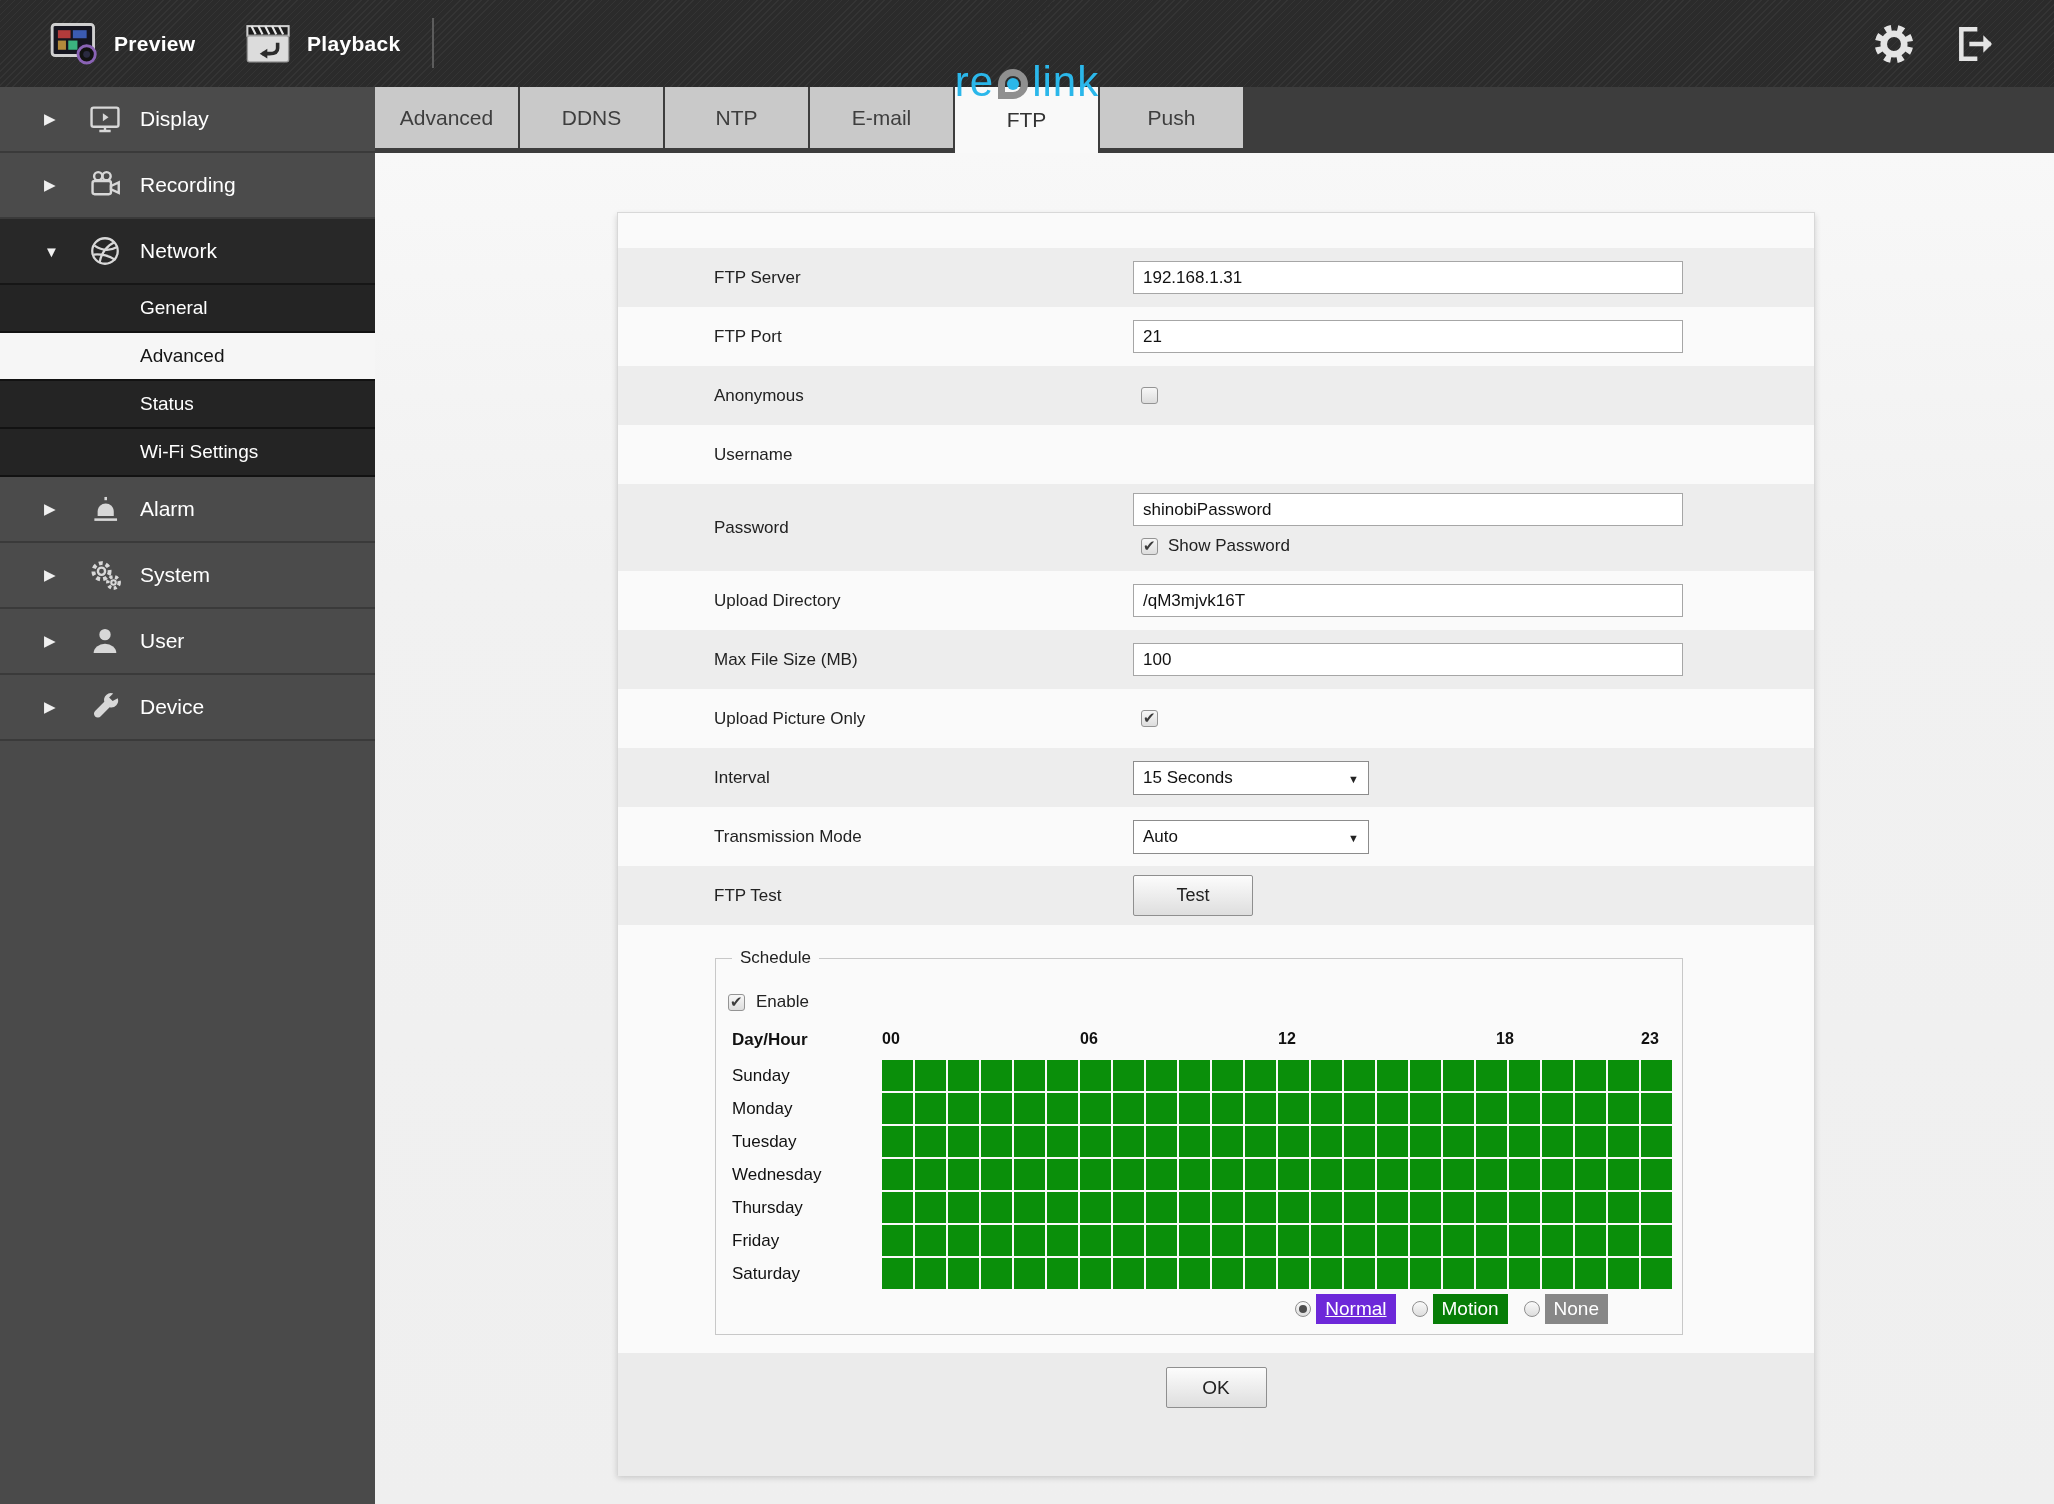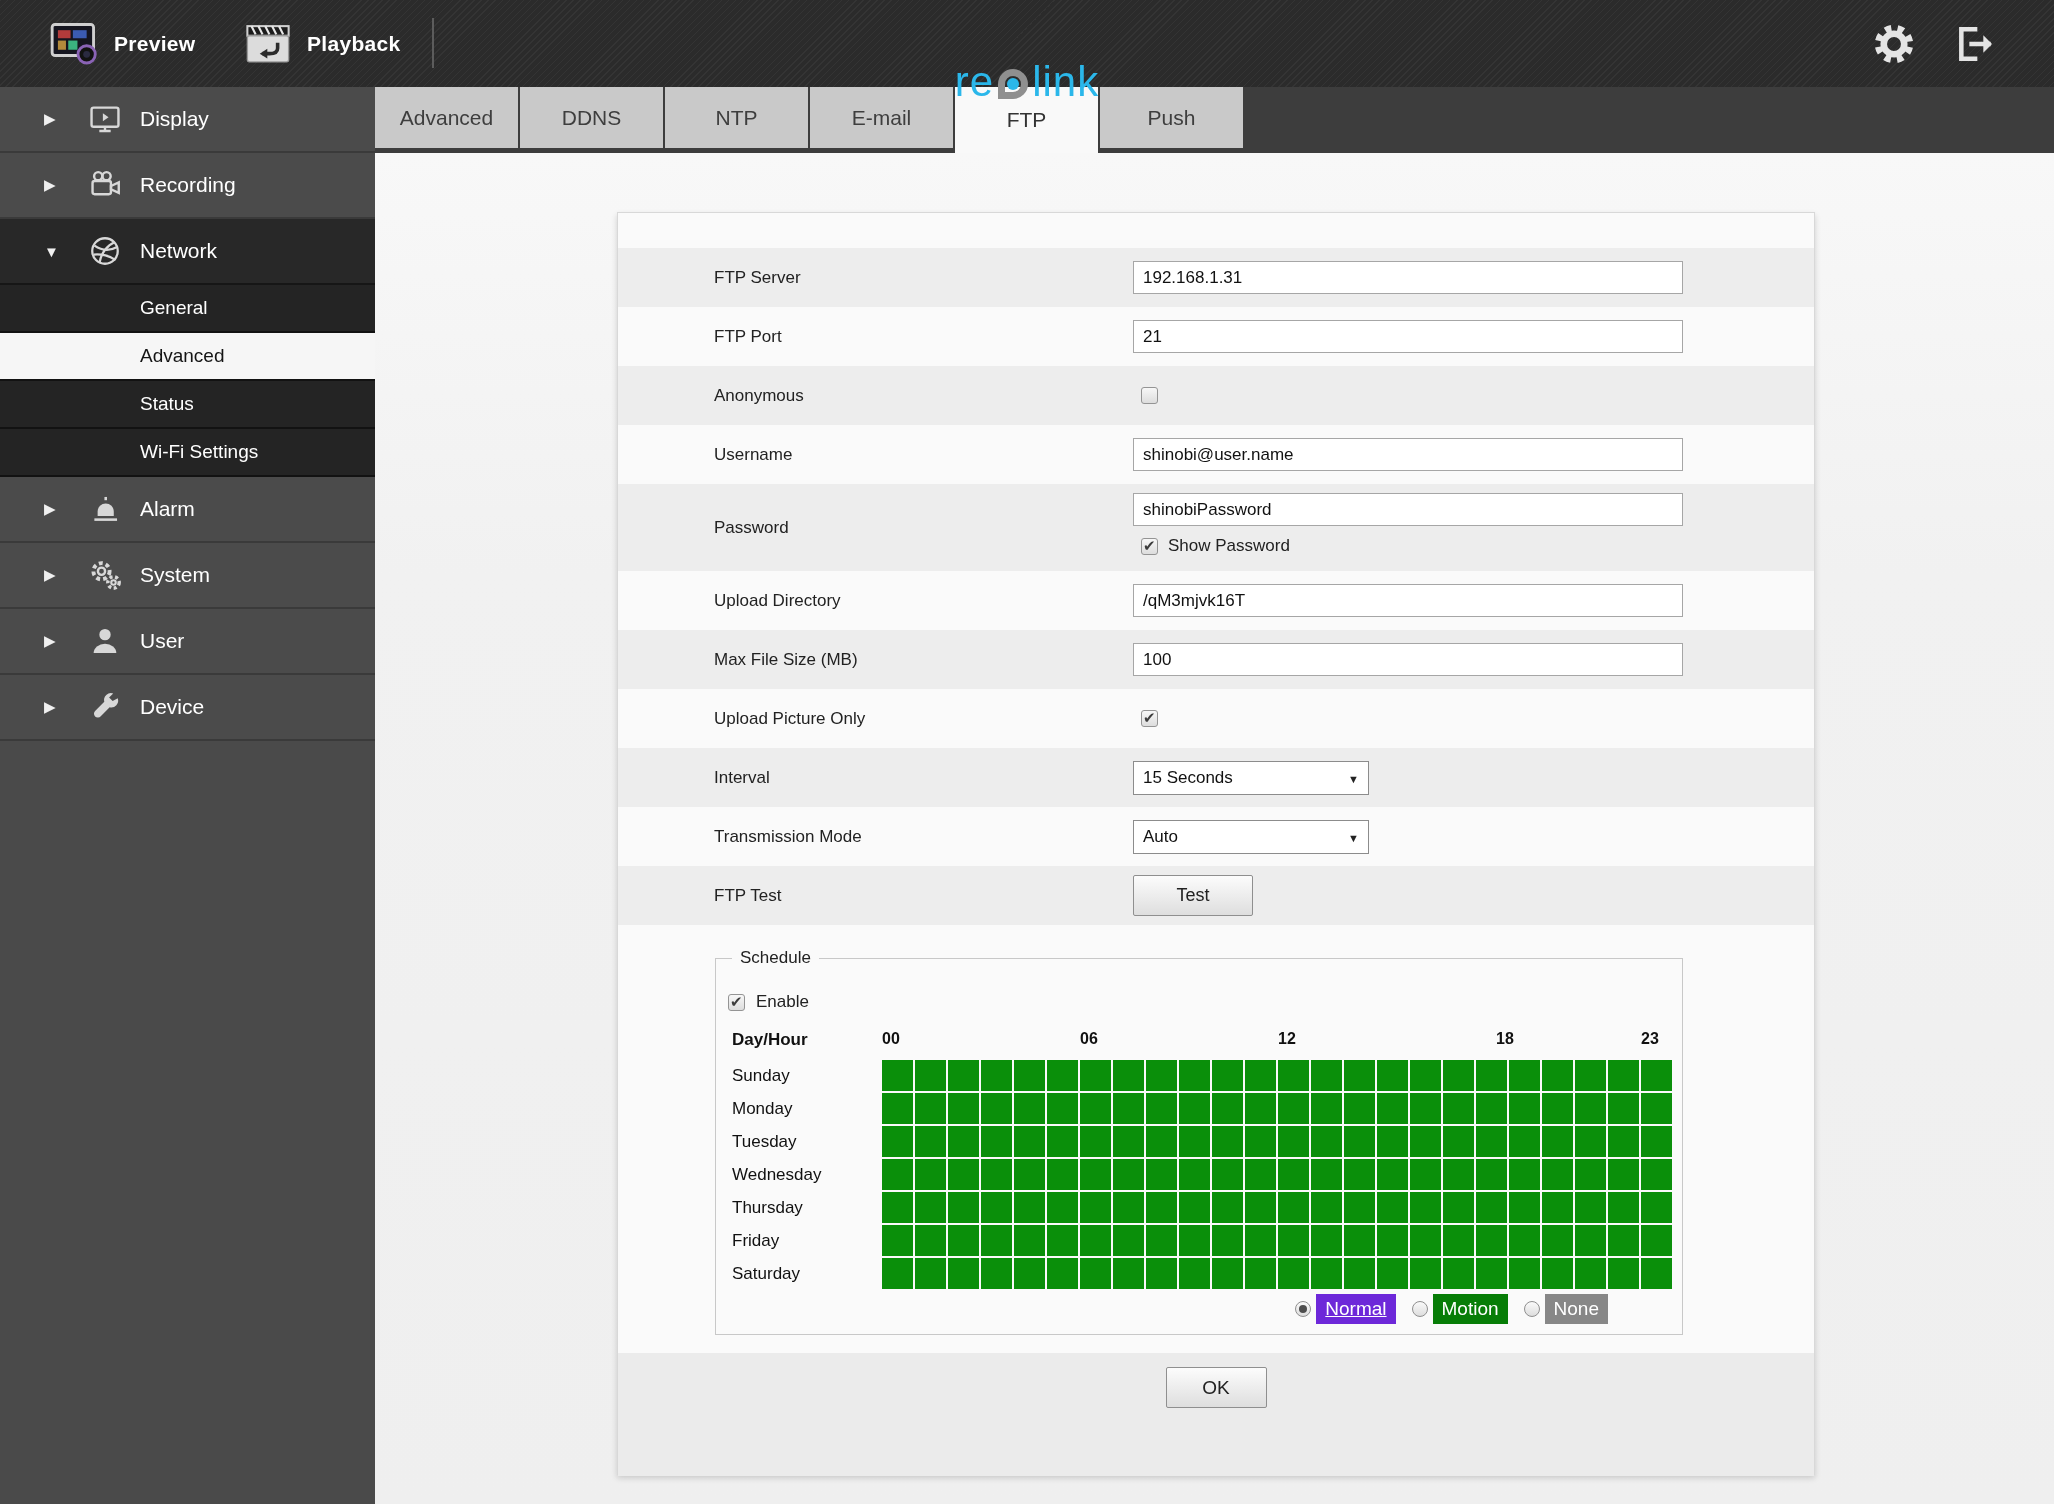--- a/index.html
+++ b/index.html
@@ -278,23 +278,20 @@
             </div>
           </div>
           <div class="form-row gray">
             <div class="row-label">Anonymous</div>
             <div class="row-ctl">
               <span class="cb cb-inline"></span>
             </div>
           </div>
           <div class="form-row lite">
             <div class="row-label">Username</div>
-            <div class="row-ctl">
-              <input class="txt-input" type="text" value="shinobi@user.name" style="">
-            </div>
           </div>
           <div class="form-row gray tall">
             <div class="row-label">Password</div>
             <div class="row-ctl">
               <input class="txt-input" type="text" value="shinobiPassword" style="">
             </div>
             <div class="extra-line">
               <span class="cb checked"></span>
               <span>Show Password</span>
             </div>

